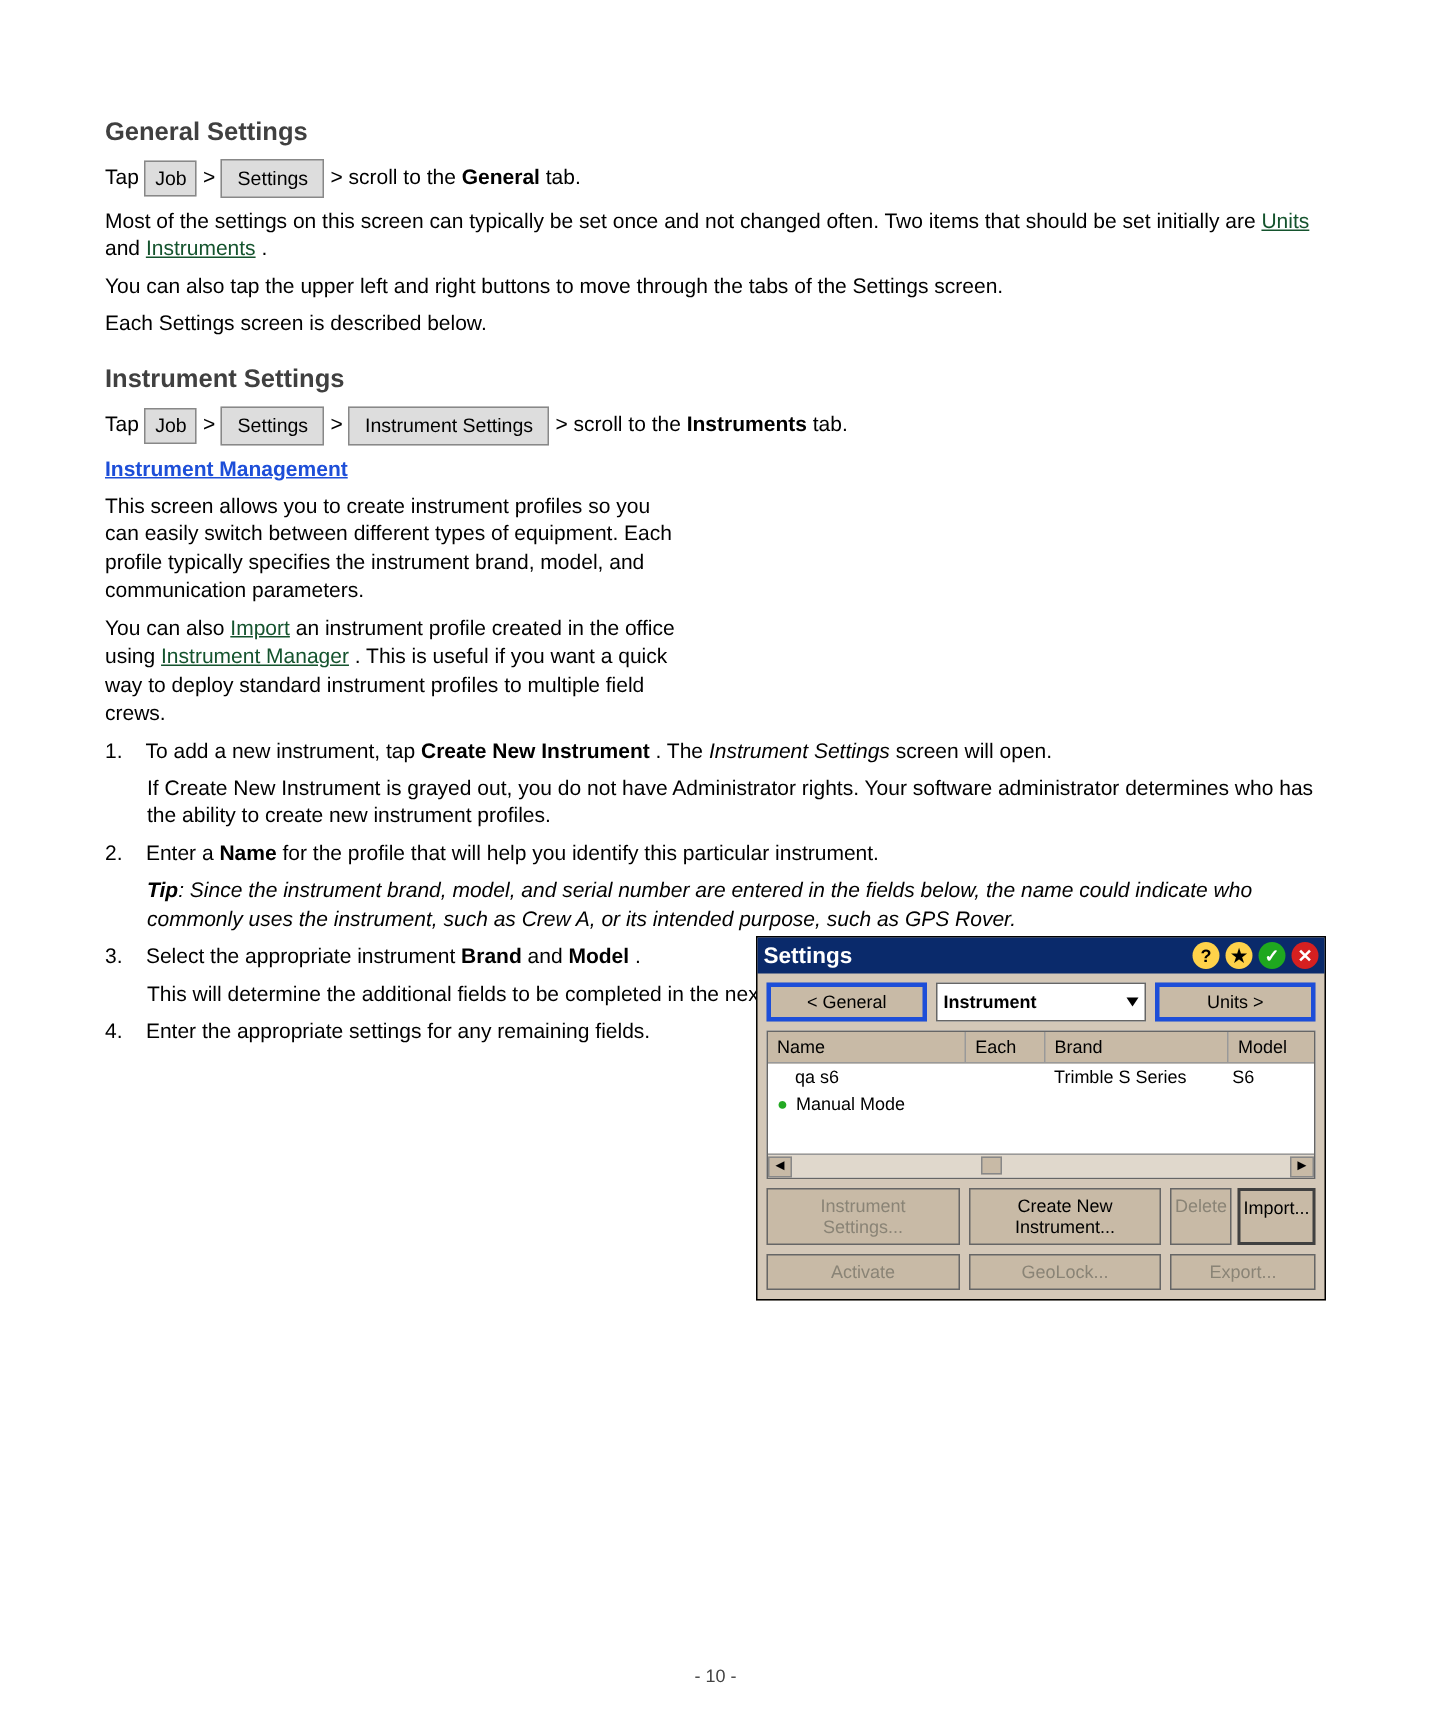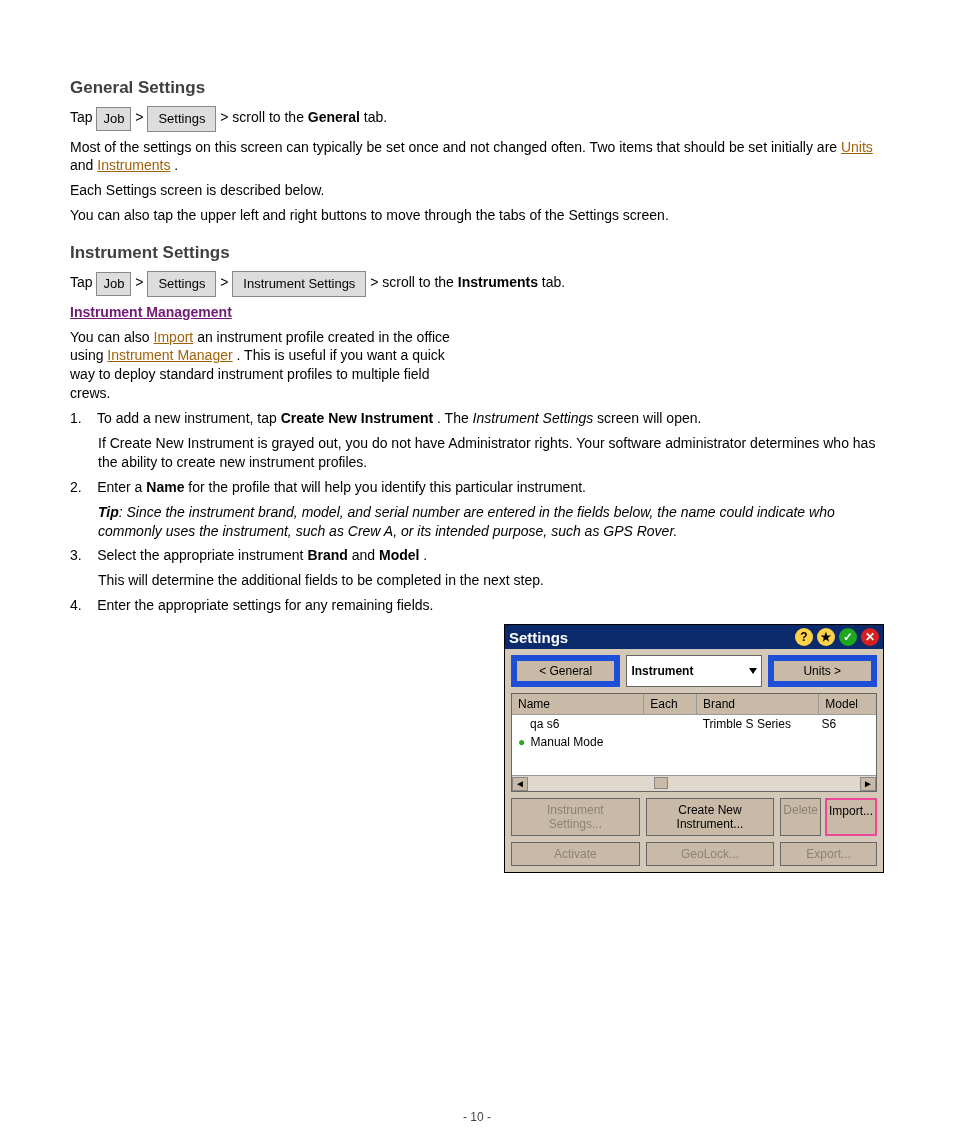--- a/index.html
+++ b/index.html
@@ -26,21 +26,21 @@
   p { margin: 6px 0; line-height: 1.35; }
   .btn {
     display: inline-block;
     border: 1px solid #888;
     background: #ddd;
     padding: 3px 10px;
     font-size: 13px;
     vertical-align: middle;
   }
   .btn-sm { padding: 2px 6px; }
-  .link { color: #a16207; text-decoration: underline; cursor: pointer; }
+  .link { color: #14532d; text-decoration: underline; cursor: pointer; }
   .dropdown-btn {
     display: inline-block;
     border: 1px solid #666;
     width: 16px; height: 16px;
     vertical-align: middle;
     position: relative;
     background: #eee;
   }
   .dropdown-btn::after {
     content: "";
@@ -81,21 +81,21 @@
   .ic-help { background: #ffd24a; }
   .ic-star { background: #ffd24a; }
   .ic-ok   { background: #1fa81f; color: #fff; }
   .ic-close{ background: #d62020; color: #fff; }
   .navrow {
     display: flex;
     gap: 6px;
     padding: 6px;
   }
   .nav-btn {
-    border: 6px solid #1d4ed8;
+    border: 3px solid #1d4ed8;
     background: #c8baa6;
     text-align: center;
     padding: 3px 4px;
     font-size: 12px;
   }
   .nav-left, .nav-right { flex: 1; }
   .nav-mid {
     flex: 1.4;
     display: flex;
     align-items: center;
@@ -153,21 +153,21 @@
   .g-btn {
     border: 1px solid #666;
     background: #c8baa6;
     text-align: center;
     padding: 4px 2px;
     font-size: 12px;
     white-space: pre-line;
   }
   .g-btn.disabled { color: #8a8476; }
   .g-tall { grid-row: span 1; min-height: 34px; display:flex; align-items:center; justify-content:center; }
-  .g-import { background: #c8baa6; border: 2px solid #ec4899; }
+  .g-import { background: #c8baa6; border: 2px solid #404040; }
 
   .footer {
     position: absolute;
     bottom: 20px;
     left: 0; right: 0;
     text-align: center;
     font-size: 12px;
     color: #444;
   }
 </style>
@@ -190,39 +190,40 @@
 
   <p>
     <span>Most of the settings on this screen can typically be set once and not changed often. Two items that should be set initially are </span>
     <span class="link">Units</span>
     <span> and </span>
     <span class="link">Instruments</span>
     <span>.</span>
   </p>
 
 
+  <p>You can also tap the upper left and right buttons to move through the tabs of the Settings screen.</p>
   <p>Each Settings screen is described below.</p>
-  <p>You can also tap the upper left and right buttons to move through the tabs of the Settings screen.</p>
 
   <h2 class="section-title">Instrument Settings</h2>
 
   <p>
     <span>Tap </span>
     <span class="btn btn-sm">Job</span>
     <span> &gt; </span>
     <span class="btn">Settings</span>
     <span> &gt; </span>
     <span class="btn">Instrument Settings</span>
     <span> &gt; scroll to the </span>
     <span class="bold">Instruments</span>
     <span> tab.</span>
   </p>
 
-  <p class="bold link" style="text-decoration:underline; color:#701a75">Instrument Management</p>
-
+  <p class="bold link" style="text-decoration:underline; color:#1d4ed8">Instrument Management</p>
+
+  <p style="max-width:380px">This screen allows you to create instrument profiles so you can easily switch between different types of equipment. Each profile typically specifies the instrument brand, model, and communication parameters.</p>
 
   <p style="max-width:380px">
     <span>You can also </span>
     <span class="link">Import</span>
     <span> an instrument profile created in the office using </span>
     <span class="link">Instrument Manager</span>
     <span>. This is useful if you want a quick way to deploy standard instrument profiles to multiple field crews.</span>
   </p>
 
   <p>

